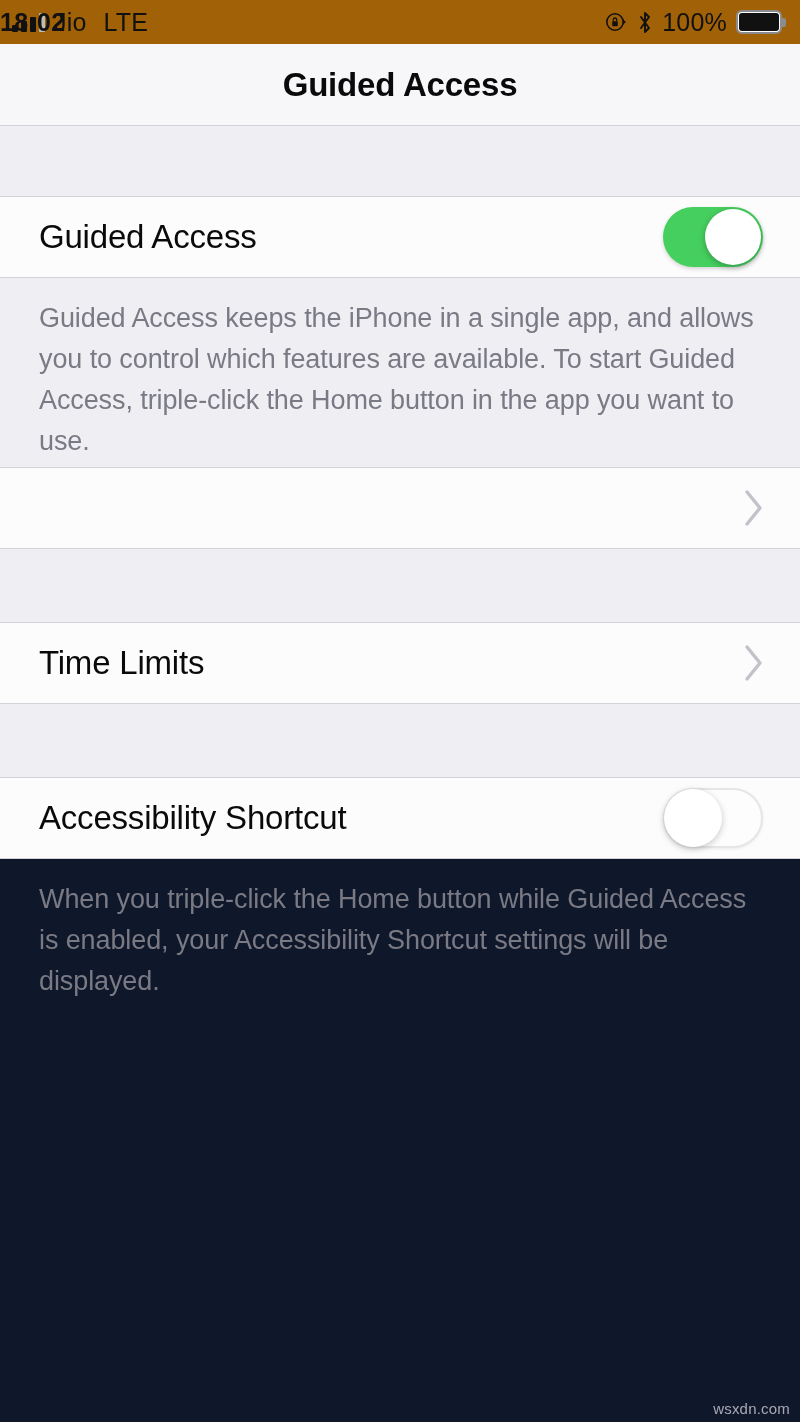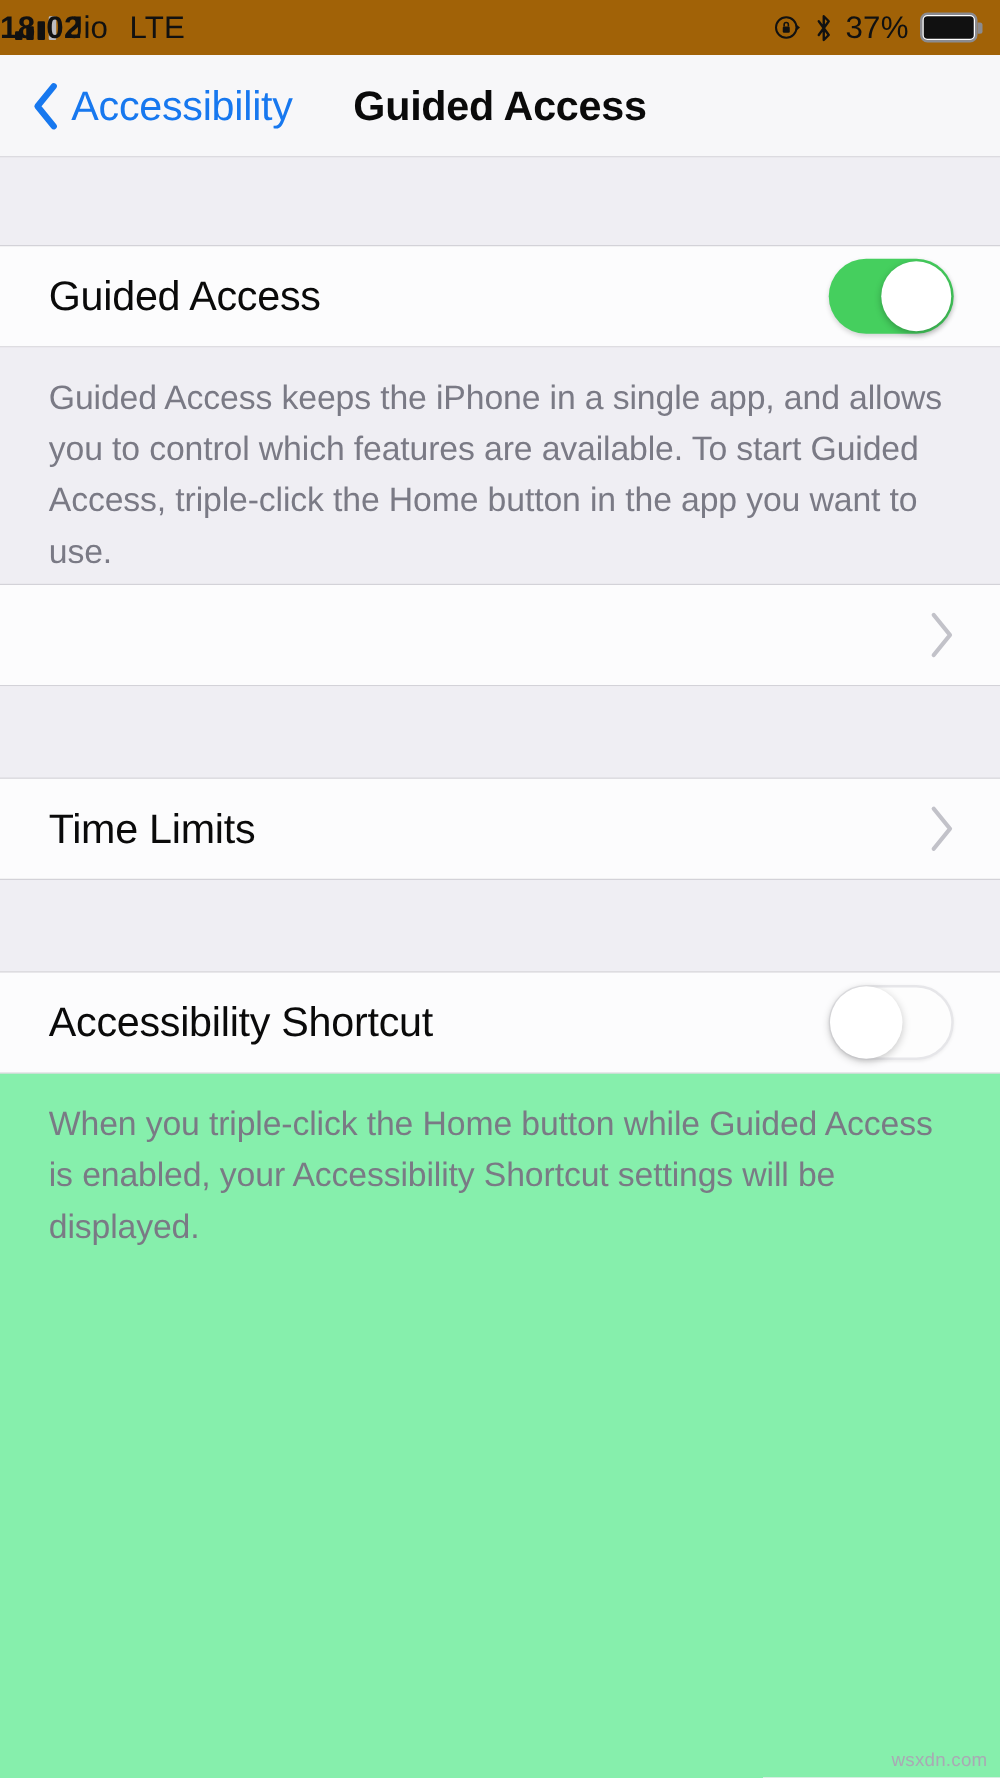--- a/index.html
+++ b/index.html
@@ -140,36 +140,30 @@
     <div class="sb-right">
       <svg class="rot-lock" viewBox="0 0 24 24">
         <circle cx="11" cy="12" r="8.2" fill="none" stroke="#111" stroke-width="1.6"></circle>
         <rect x="8.2" y="11.2" width="5.6" height="5" rx="1" fill="#111"></rect>
         <path d="M9.3 11.2v-1.5a1.7 1.7 0 0 1 3.4 0v1.5" fill="none" stroke="#111" stroke-width="1.3"></path>
         <path d="M19 9.5l3 2.5-3 2.5z" fill="#111"></path>
       </svg>
       <svg class="bt-icon" viewBox="0 0 16 25">
         <path d="M4 7l8 11-4 4V3l4 4-8 11" fill="none" stroke="#111" stroke-width="1.9" stroke-linejoin="round" stroke-linecap="round"></path>
       </svg>
-      <span class="batt-pct">37%</span>
+      <span class="batt-pct">100%</span>
       <span class="battery">
         <span class="shell"></span>
         <span class="fill"></span>
         <span class="cap"></span>
       </span>
     </div>
   </div>
 
   <div class="nav-bar">
-    <div class="back-btn">
-      <svg class="chev-back" viewBox="0 0 22 40">
-        <path d="M17 4L4 20l13 16" fill="none" stroke="#1778ef" stroke-width="5" stroke-linecap="round" stroke-linejoin="round"></path>
-      </svg>
-      <span class="back-label">Accessibility</span>
-    </div>
     <div class="nav-title">Guided Access</div>
   </div>
 
   <div class="gap" style="position:absolute; top:126px; left:0; width:800px; height:70px;"></div>
 
   <div class="cell" style="top:196px; position:absolute; height:82px;">
     <span class="cell-label">Guided Access</span>
     <span class="toggle on">
       <span class="knob"></span>
     </span>
@@ -196,19 +190,19 @@
 
   <div class="gap" style="position:absolute; top:704px; left:0; width:800px; height:73px;"></div>
 
   <div class="cell" style="top:777px; position:absolute; height:82px;">
     <span class="cell-label">Accessibility Shortcut</span>
     <span class="toggle off">
       <span class="knob"></span>
     </span>
   </div>
 
-  <div style="position:absolute; top:859px; left:0; width:800px; height:563px; background:#86efac;">
+  <div style="position:absolute; top:859px; left:0; width:800px; height:563px; background:#0f172a;">
     <div class="footer-text" style="top:20px;">When you triple-click the Home button while Guided Access is enabled, your Accessibility Shortcut settings will be displayed.</div>
   </div>
 
   <div class="watermark">wsxdn.com</div>
 
 </div>
 
 </body></html>

